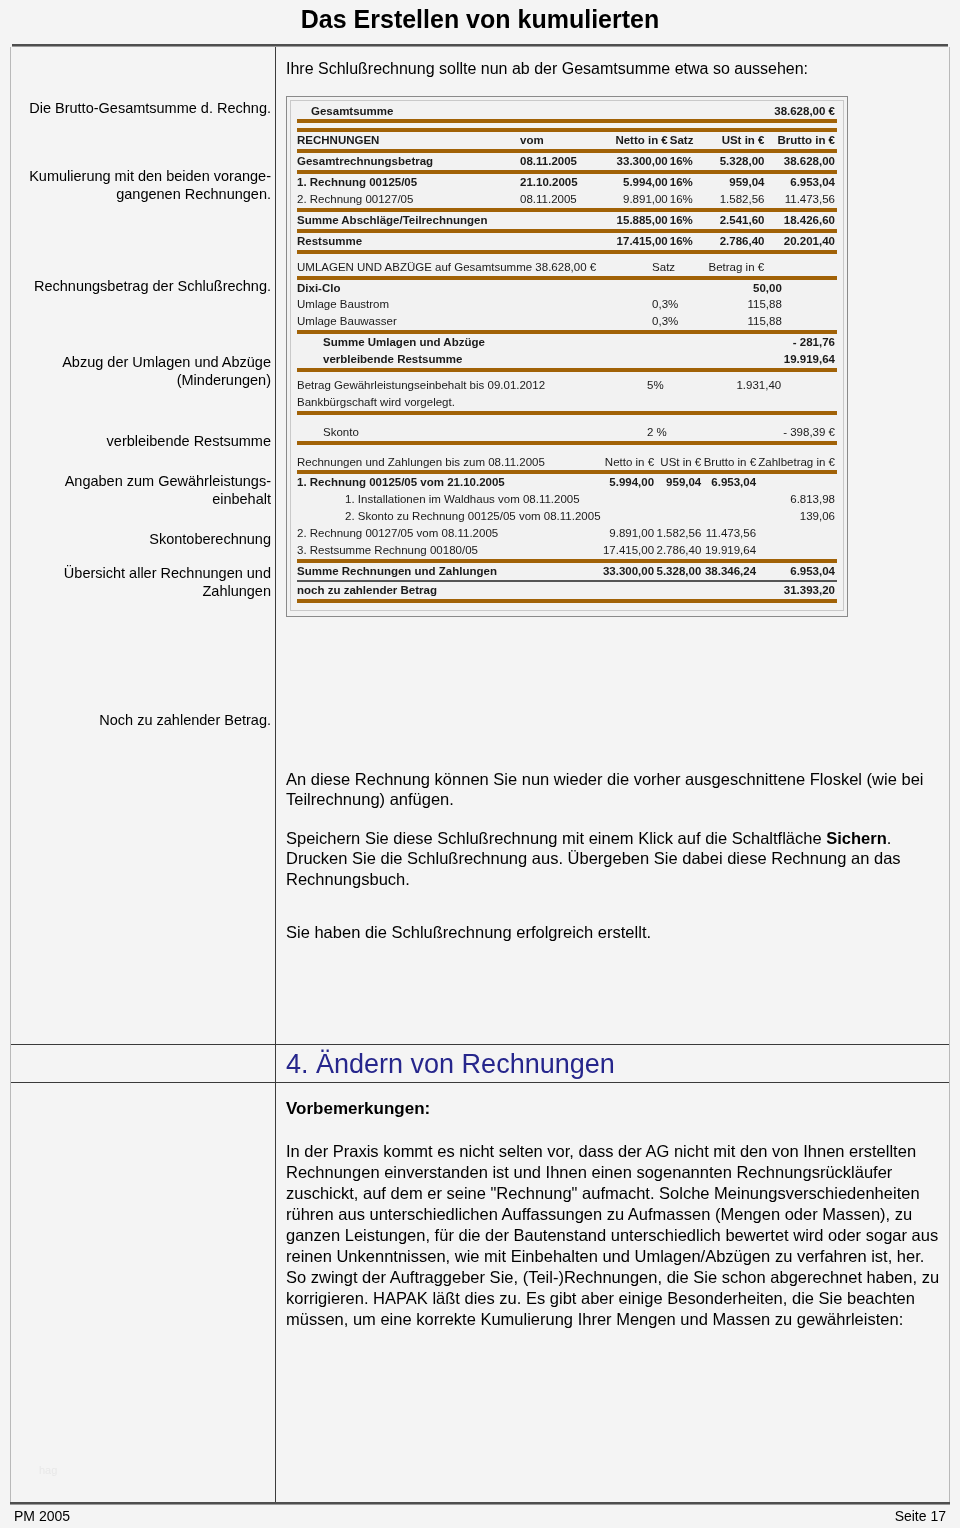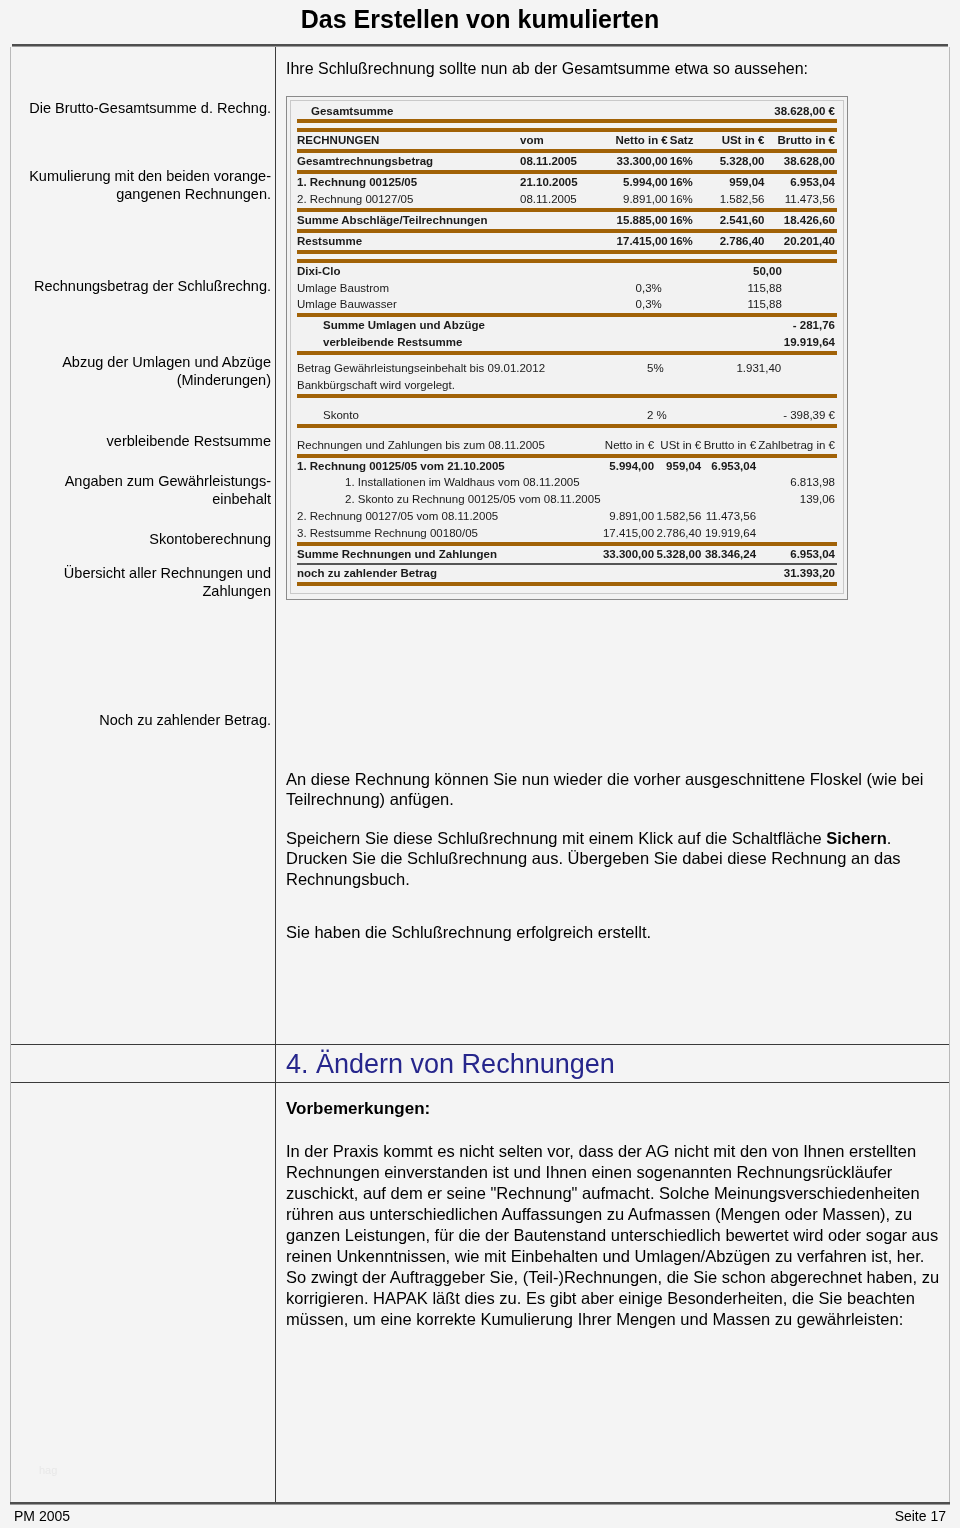--- a/index.html
+++ b/index.html
@@ -310,20 +310,26 @@
               </table>
 
             <table class="stab">
               <colgroup>
                 <col style="width:400px">
                   <col style="width:80px">
                   <col style="width:90px">
                   <col>
               </colgroup>
               <tbody>
+                  <tr>
+                <td class="lbl">UMLAGEN UND ABZÜGE auf Gesamtsumme 38.628,00 €</td>
+                <td class="lbl">Satz</td>
+                <td class="lbl">Betrag in €</td>
+                <td></td>
+              </tr>
               <tr class="topline">
                 <td class="lbl">Dixi-Clo</td>
                 <td class="lbl"></td>
                 <td class="num">50,00</td>
                 <td></td>
               </tr>
               <tr>
                 <td class="lbl">Umlage Baustrom</td>
                 <td class="lbl">0,3%</td>
                 <td class="num">115,88</td>

